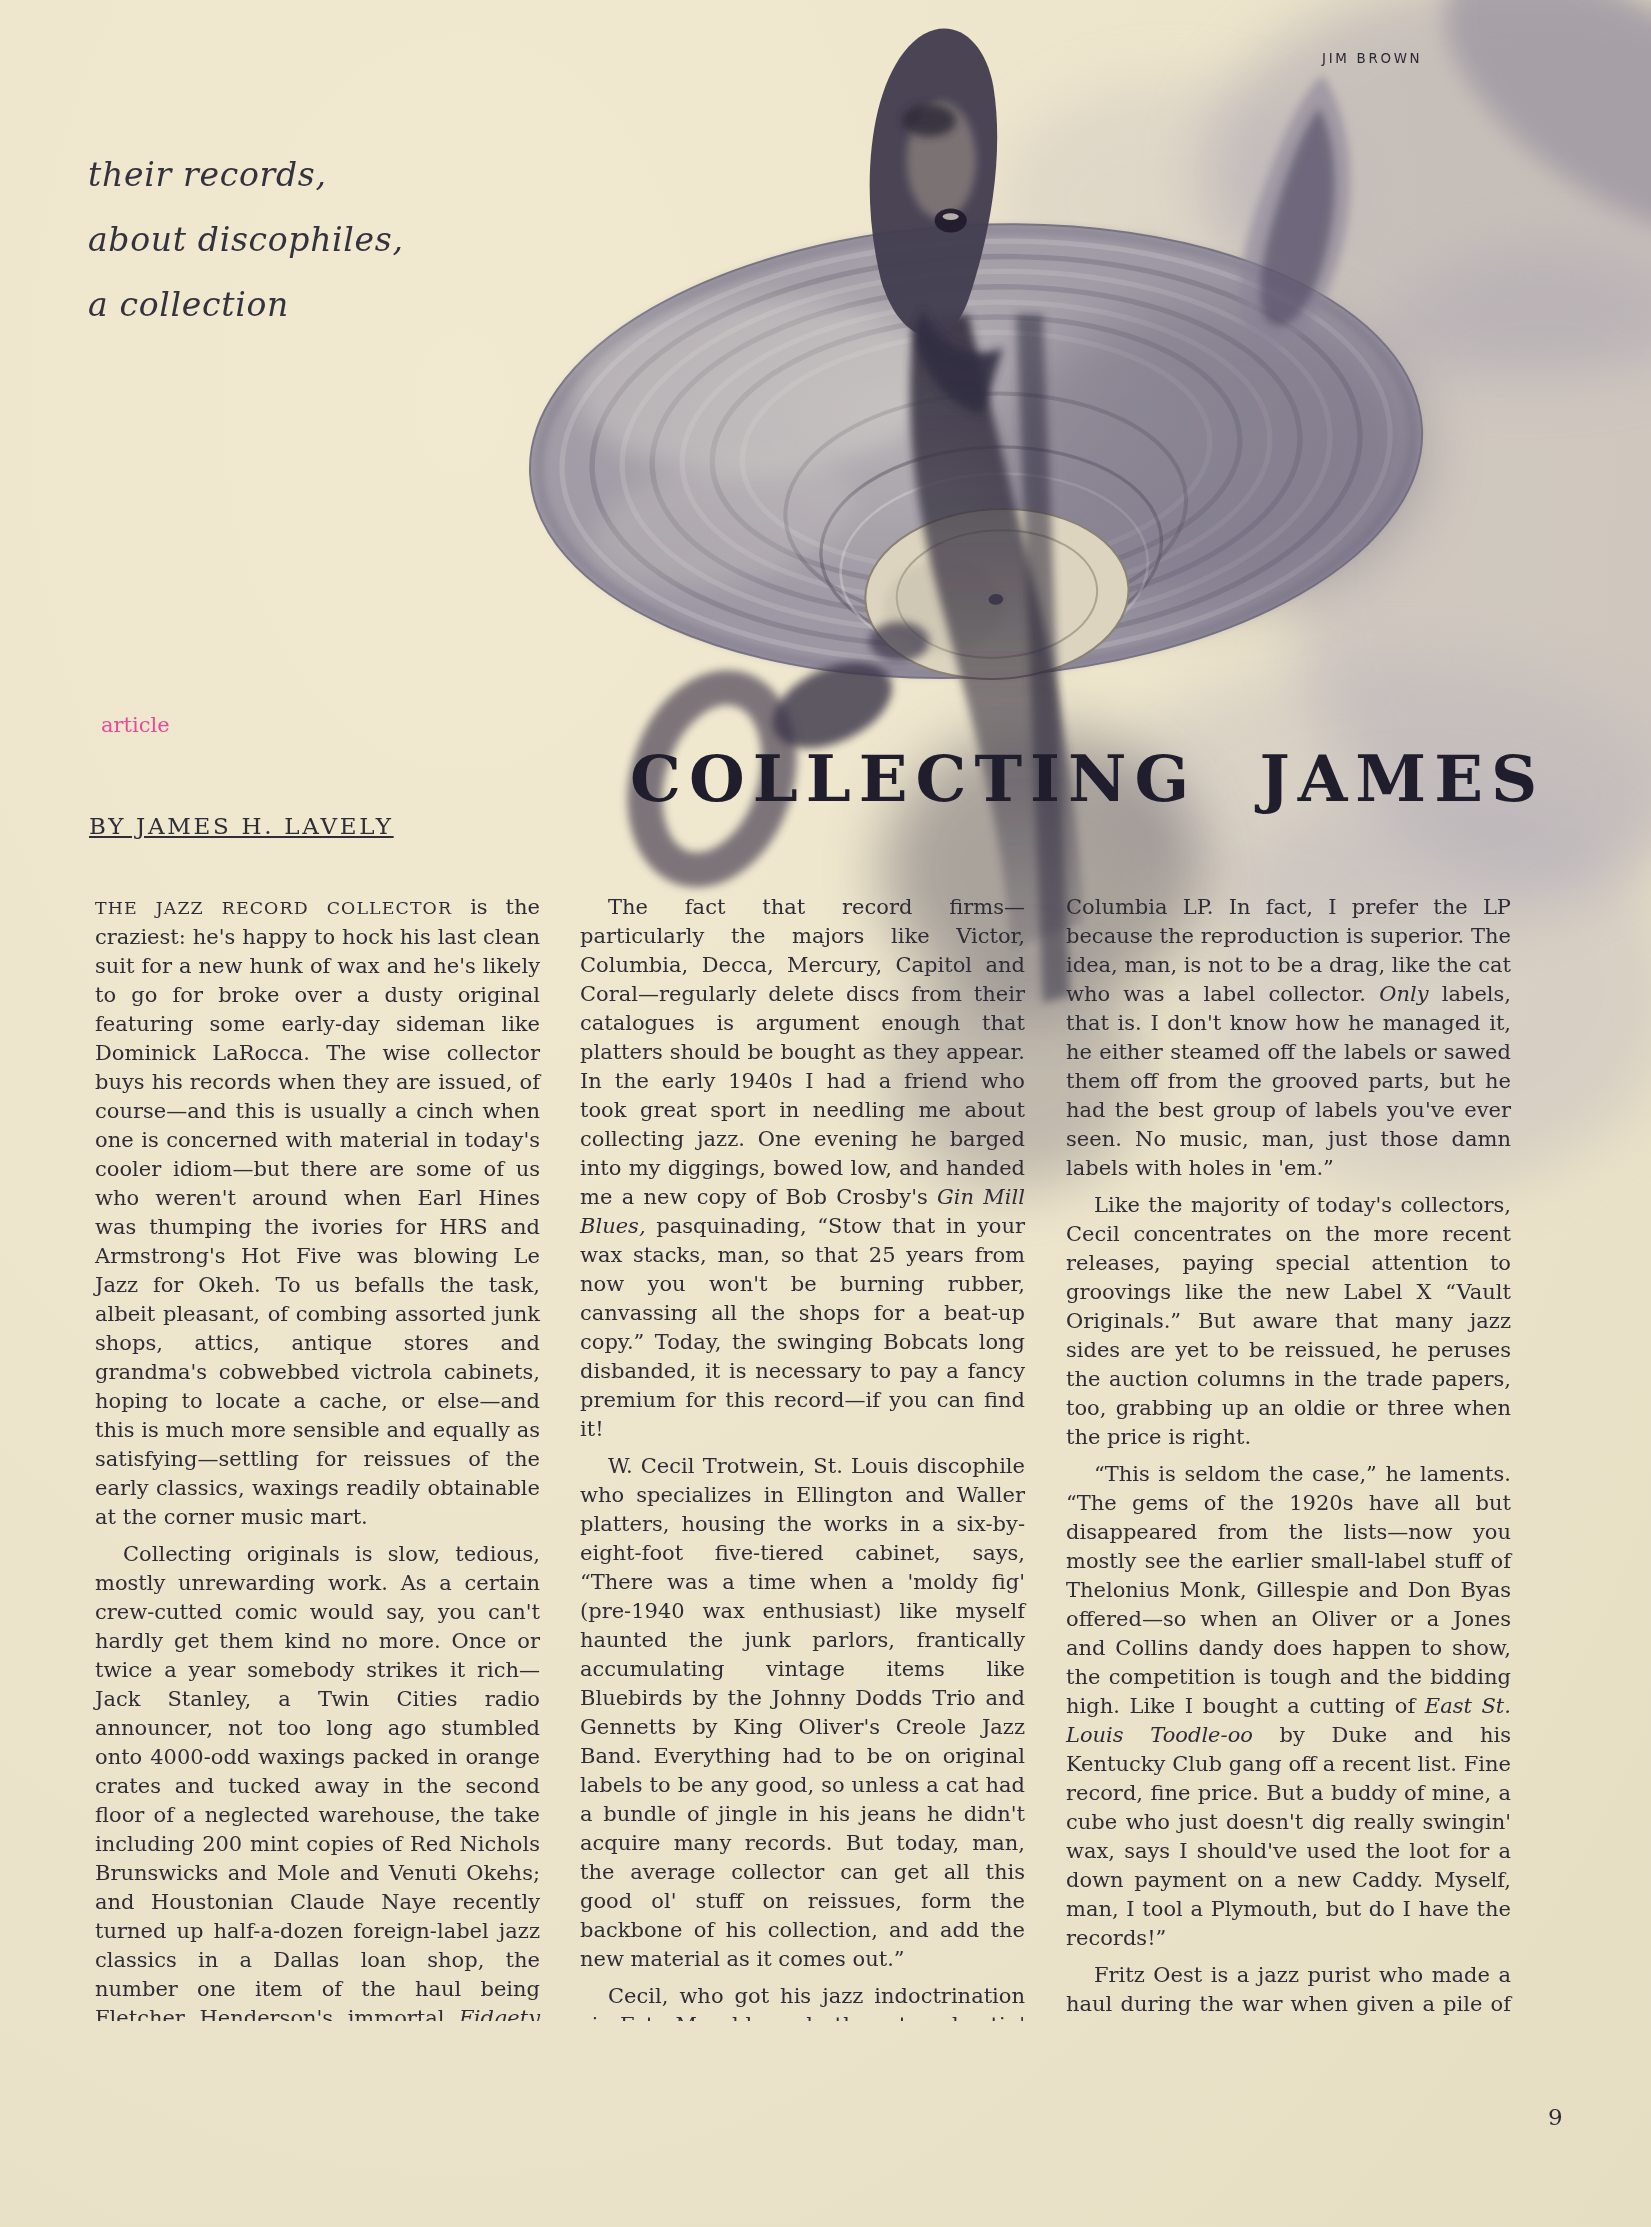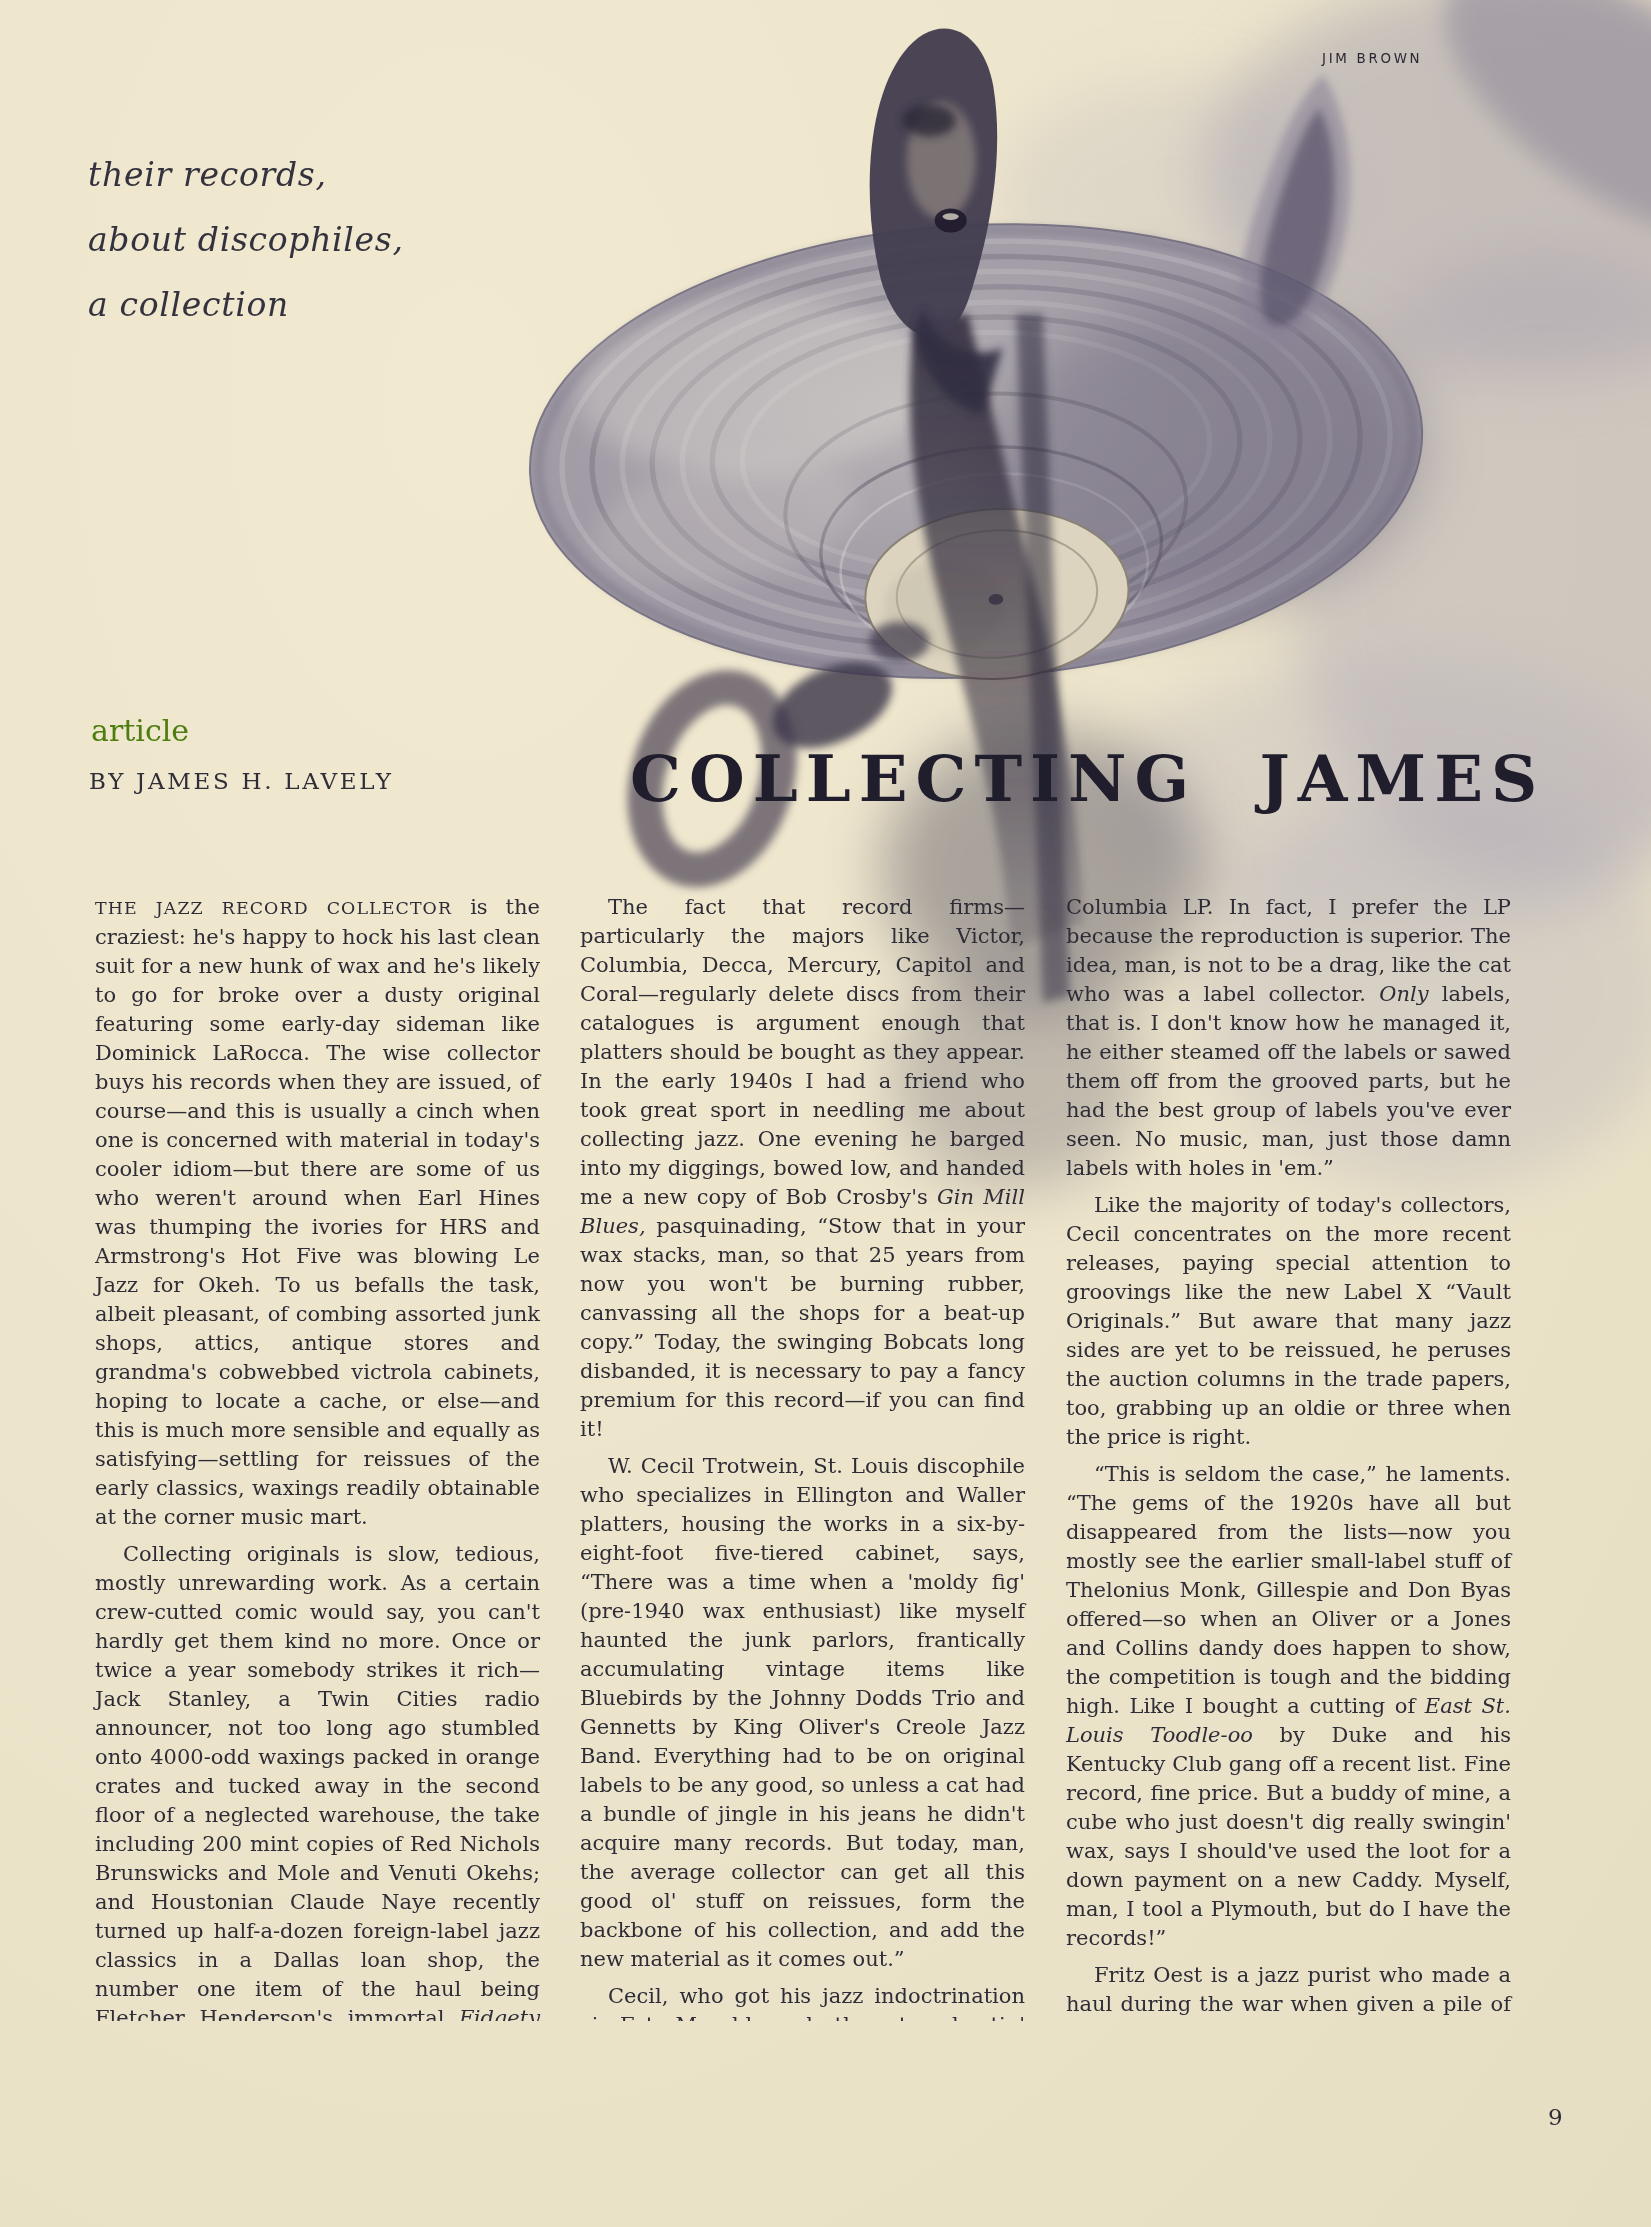--- a/index.html
+++ b/index.html
@@ -8,22 +8,22 @@
     background:radial-gradient(ellipse at 28% 18%, #f1e9d0 0%, #ece4ca 55%, #e6dec3 100%);
     font-family:"DejaVu Serif", serif;
     color:#2e2c36;
   }
   .artwork{position:absolute;left:0;top:0;width:1652px;height:1270px;pointer-events:none;}
   .intro{
     position:absolute;left:88px;top:142px;
     font-style:italic;font-size:33px;line-height:65px;
     color:#34323e;letter-spacing:0.7px;white-space:nowrap;
   }
-  .kicker{position:absolute;left:91px;top:713px;font-size:30px;color:#4d7c0f;}
-  .byline{position:absolute;left:89px;top:768px;font-size:23px;letter-spacing:2.7px;color:#2f2e38;}
+  .kicker{position:absolute;left:101px;top:713px;font-size:21px;color:#ec4899;}
+  .byline{position:absolute;left:89px;top:813px;font-size:23px;letter-spacing:2.7px;color:#2f2e38;text-decoration:underline;}
   .title{
     position:absolute;left:630px;top:741px;width:869px;
     font-weight:bold;font-size:64px;letter-spacing:8px;word-spacing:32px;
     color:#201d2c;white-space:nowrap;
   }
   .photo-credit{
     position:absolute;left:1322px;top:51px;
     font-family:"DejaVu Sans", sans-serif;font-weight:normal;
     font-size:13.4px;letter-spacing:2.7px;color:#2b2834;
   }

